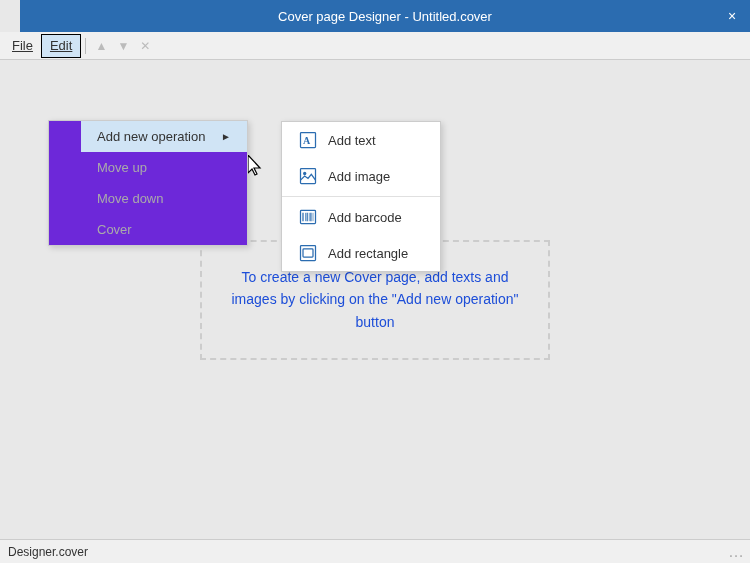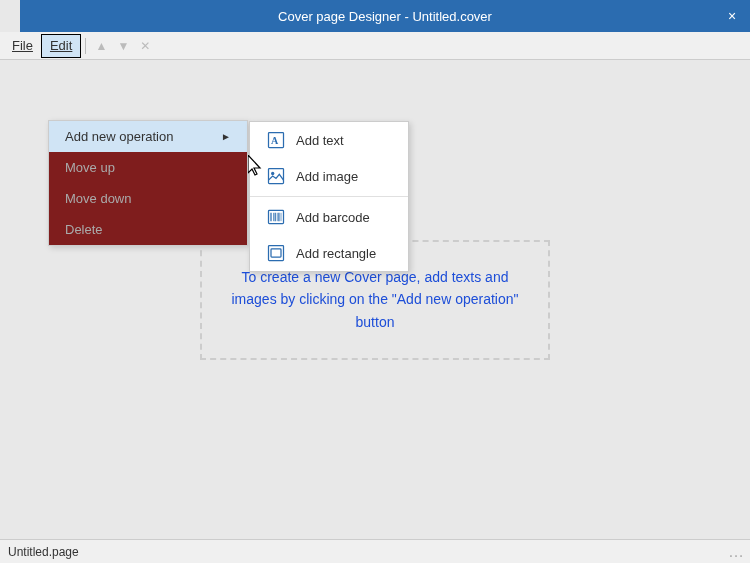--- a/index.html
+++ b/index.html
@@ -133,24 +133,25 @@
 
     
     .dropdown-container {
       position: absolute;
       top: 60px;
       left: 48px;
       z-index: 100;
     }
 
     .dropdown-menu {
-      background: #7f1d1d;
+      background: #6d28d9;
       border: 1px solid #ccc;
       box-shadow: 2px 2px 6px rgba(0,0,0,0.15);
       min-width: 200px;
+      padding-left: 32px;
     }
 
     .dropdown-item {
       padding: 8px 16px;
       cursor: pointer;
       color: #333;
       display: flex;
       align-items: center;
       justify-content: space-between;
       position: relative;
@@ -303,30 +304,30 @@
 
       <div class="dropdown-item disabled">
         <span>Move up</span>
       </div>
 
       <div class="dropdown-item disabled">
         <span>Move down</span>
       </div>
 
       <div class="dropdown-item disabled">
-        <span>Delete</span>
+        <span>Cover</span>
       </div>
 
     </div>
   </div>
 
   <div class="cursor" style="left: 248px; top: 95px;">
     <svg width="16" height="22" viewBox="0 0 16 22" xmlns="http://www.w3.org/2000/svg">
       <polygon points="0,0 0,18 4,14 7,20 9,19 6,13 12,13" fill="white" stroke="black" stroke-width="1.2"></polygon>
     </svg>
   </div>
 
 </div>
 
 <div class="status-bar">
-  <span>Untitled.page</span>
+  <span>Designer.cover</span>
   <span class="status-bar-right">…</span>
 </div>
 
 </body></html>

